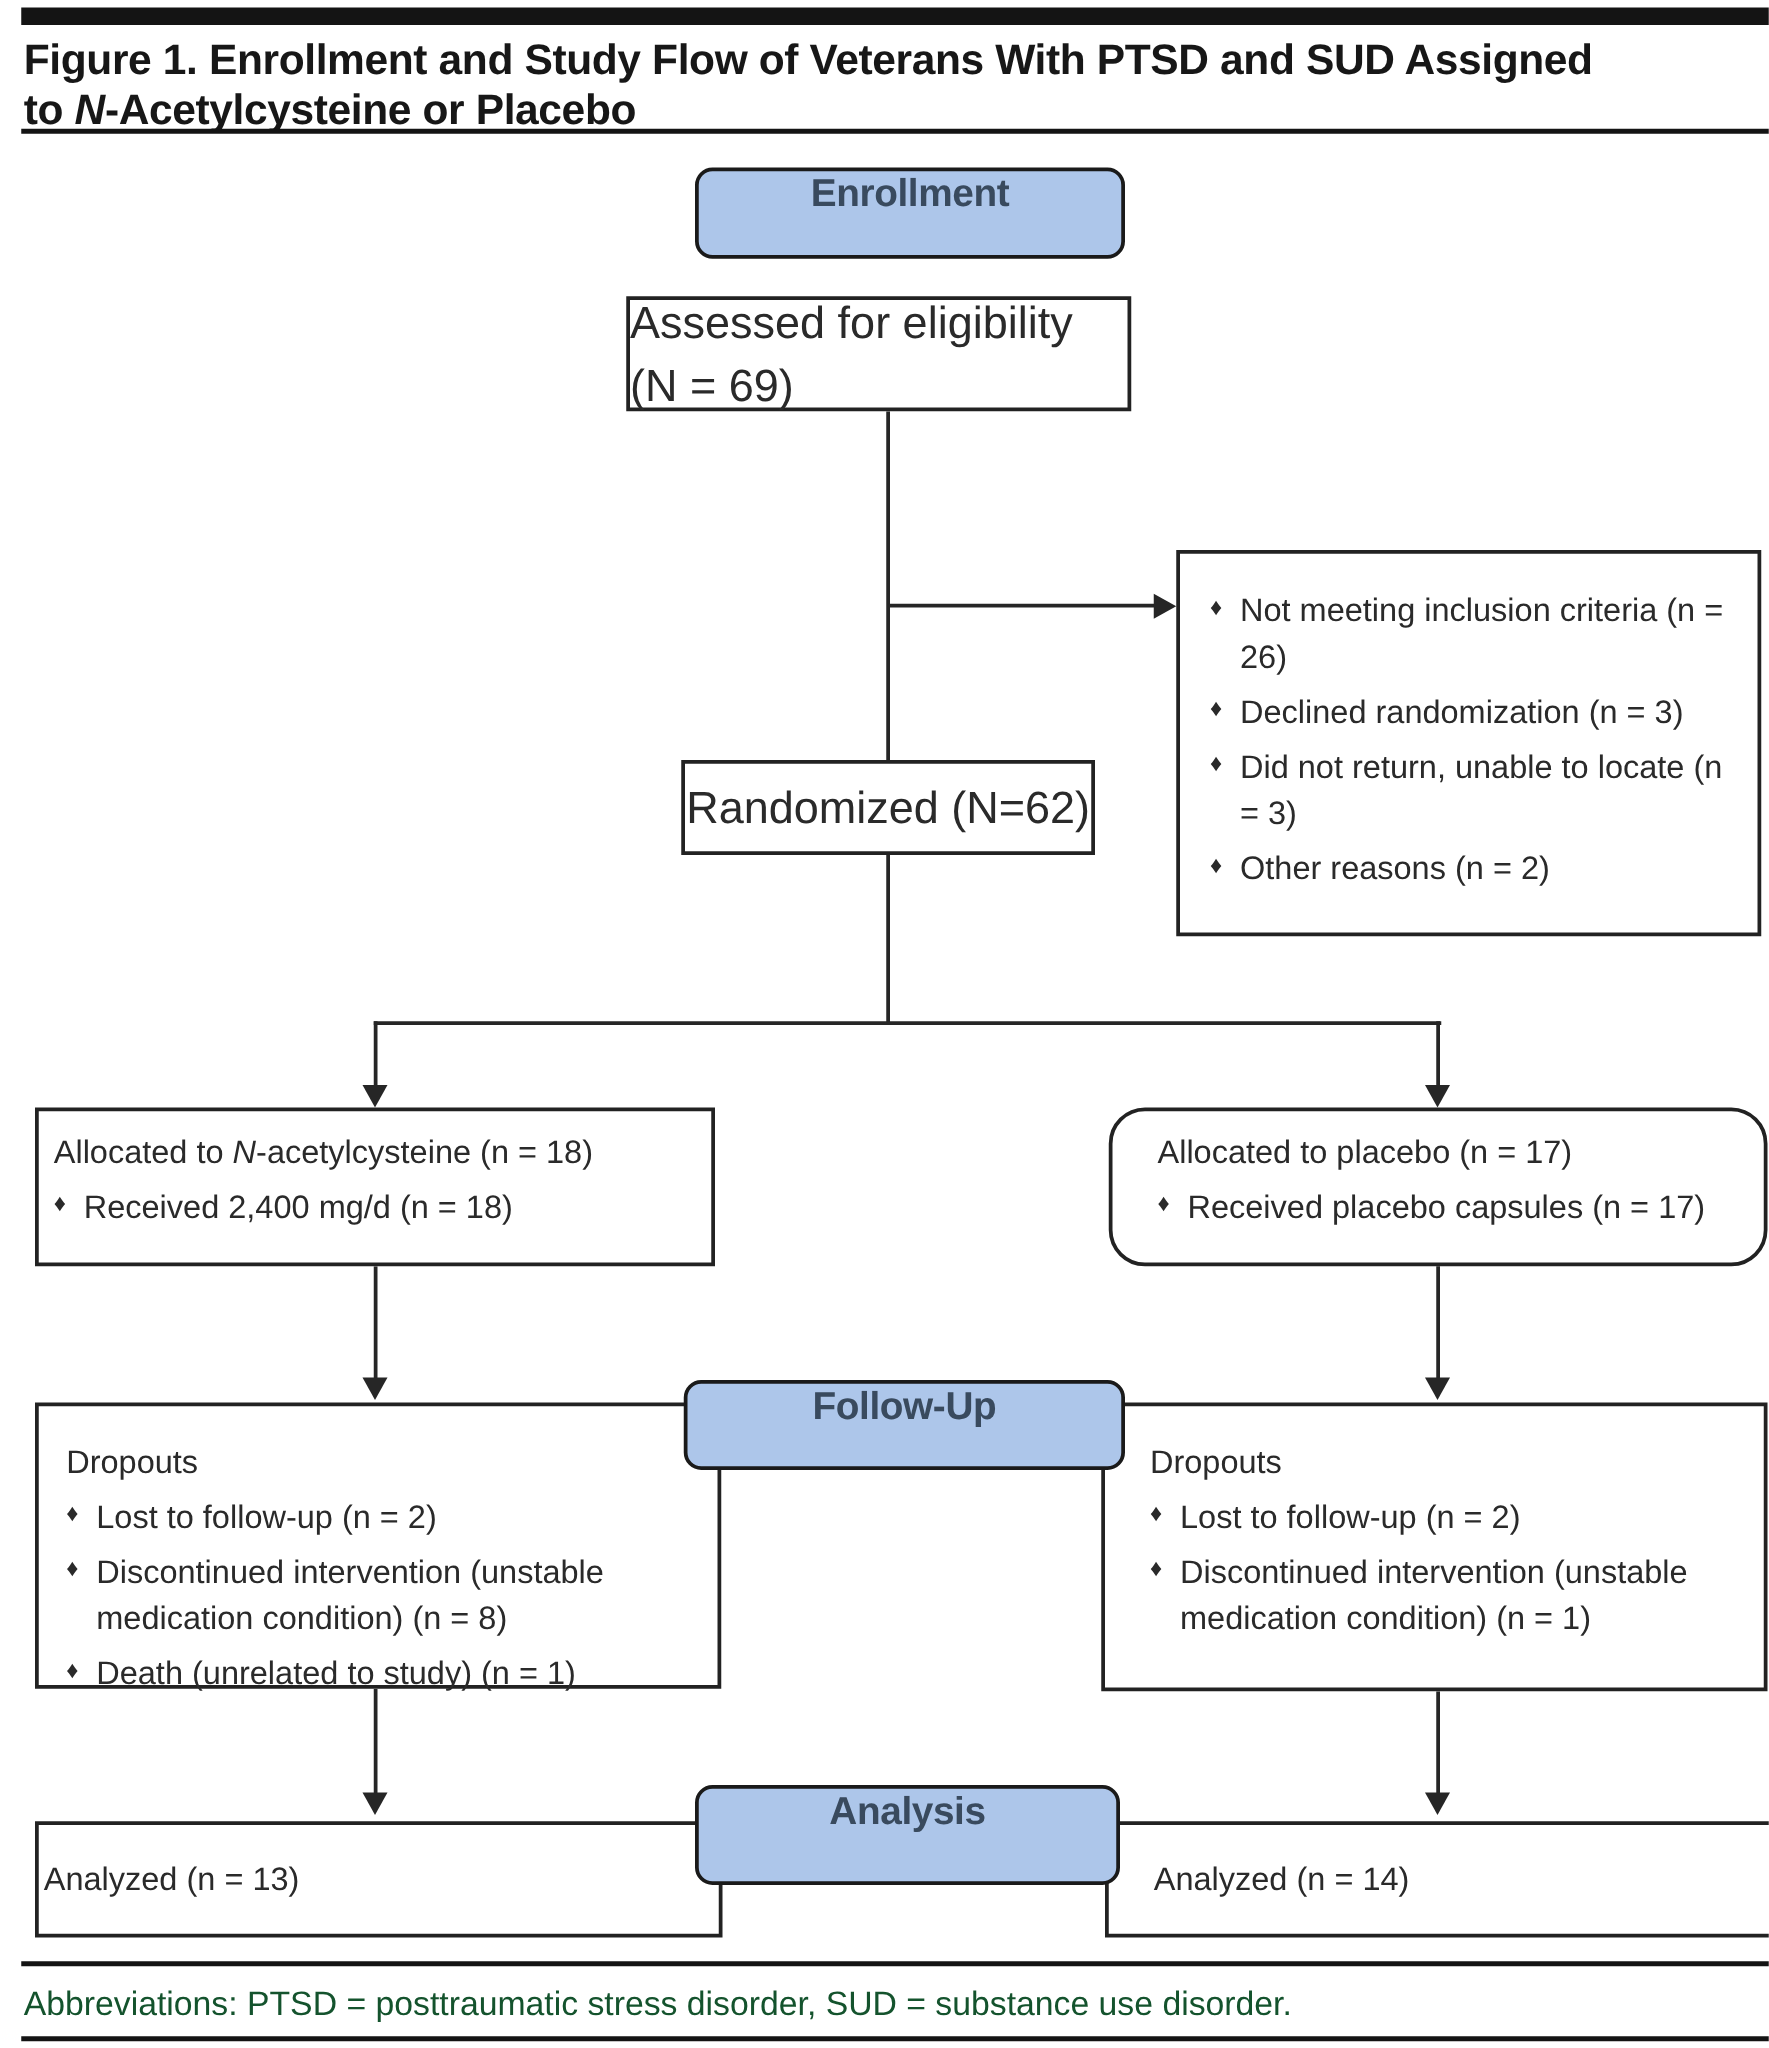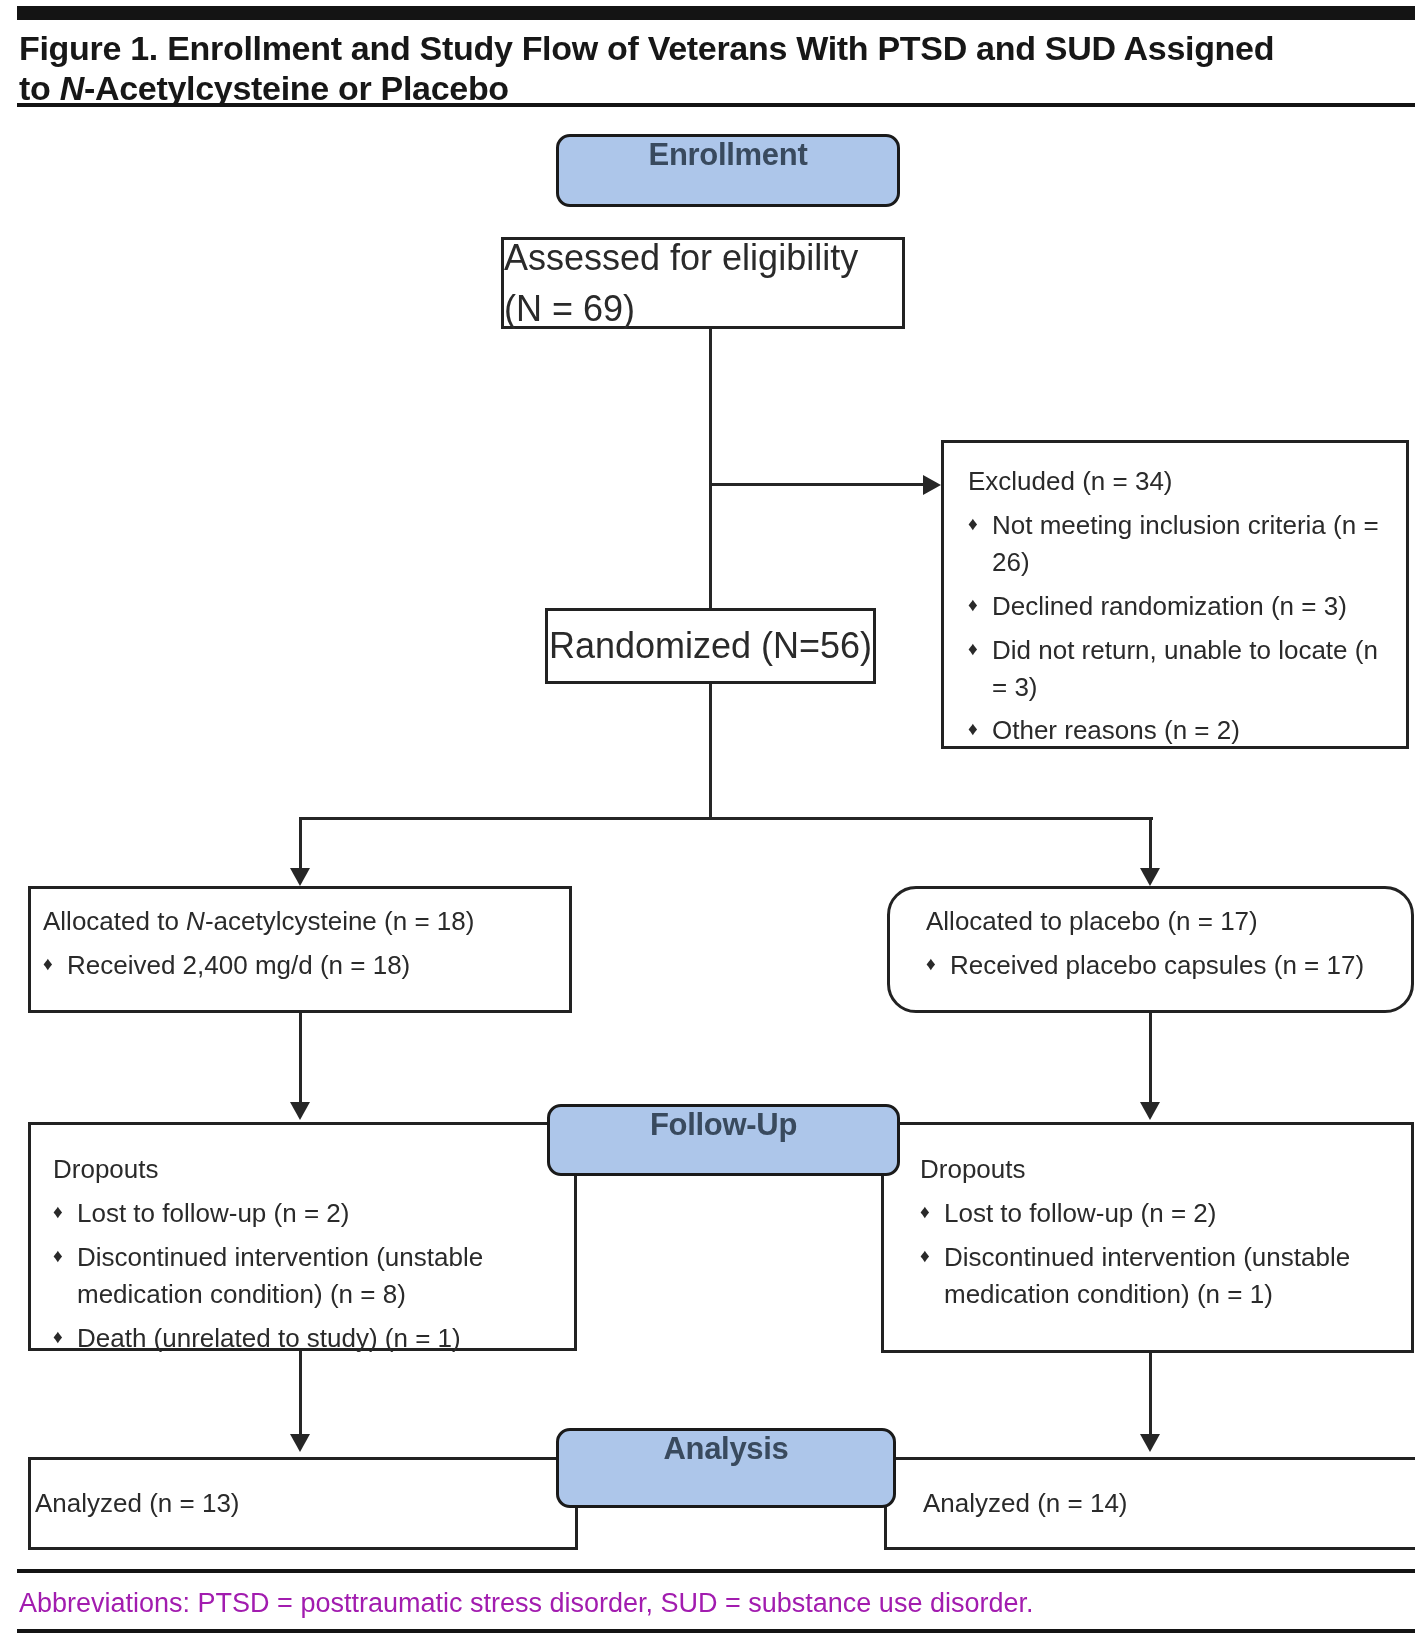--- a/index.html
+++ b/index.html
@@ -31,21 +31,21 @@
   .arrow-right{
     width:0;height:0;z-index:4;
     border-top:10px solid transparent;border-bottom:10px solid transparent;
     border-left:18px solid #262626;
   }
   .brow{display:flex;margin-top:7px;}
   .bullet{flex:0 0 24px;font-size:19px;padding-top:4px;color:#2a2a2a;}
   .btext{flex:1;}
   .boxtitle{margin:0;}
   .vcenter{display:flex;align-items:center;}
-  .footer{font-size:27px;color:#a21caf;}
+  .footer{font-size:27px;color:#14532d;}
   .it{font-style:italic;}
 </style>
 </head>
 <body>
 
 <div class="canvas">
 
   <div class="abs bar" style="left:6px;top:6px;width:1403px;height:14px;"></div>
   <div class="abs title" style="left:8px;top:28px;width:1280px;">
     <span>Figure 1. Enrollment and Study Flow of Veterans With PTSD and SUD Assigned to </span><span class="it">N</span><span>-Acetylcysteine or Placebo</span>
@@ -59,41 +59,40 @@
   <div class="abs wbox centered" style="left:490px;top:237px;width:404px;height:92px;">
     <span>Assessed for eligibility (N = 69)</span>
   </div>
 
   <div class="abs vline" style="left:698px;top:329px;width:3px;height:279px;"></div>
 
   <div class="abs hline" style="left:700px;top:483px;width:213px;height:3px;"></div>
   <div class="abs arrow-right" style="left:912px;top:475px;"></div>
 
   <div class="abs wbox" style="left:930px;top:440px;width:468px;height:309px;padding:20px 14px 0 24px;">
-    <div class="boxtitle">Excluded (n = 34)</div>
     <div class="brow">
       <span class="bullet">♦</span>
       <span class="btext">Not meeting inclusion criteria (n = 26)</span>
     </div>
     <div class="brow">
       <span class="bullet">♦</span>
       <span class="btext">Declined randomization (n = 3)</span>
     </div>
     <div class="brow">
       <span class="bullet">♦</span>
       <span class="btext">Did not return, unable to locate (n = 3)</span>
     </div>
     <div class="brow">
       <span class="bullet">♦</span>
       <span class="btext">Other reasons (n = 2)</span>
     </div>
   </div>
 
   <div class="abs wbox centered" style="left:534px;top:608px;width:331px;height:76px;">
-    <span>Randomized (N=56)</span>
+    <span>Randomized (N=62)</span>
   </div>
 
   <div class="abs vline" style="left:698px;top:684px;width:3px;height:136px;"></div>
   <div class="abs hline" style="left:288px;top:817px;width:854px;height:3px;"></div>
   <div class="abs vline" style="left:288px;top:817px;width:3px;height:52px;"></div>
   <div class="abs arrow-down" style="left:279px;top:868px;"></div>
   <div class="abs vline" style="left:1138px;top:817px;width:3px;height:52px;"></div>
   <div class="abs arrow-down" style="left:1129px;top:868px;"></div>
 
 

